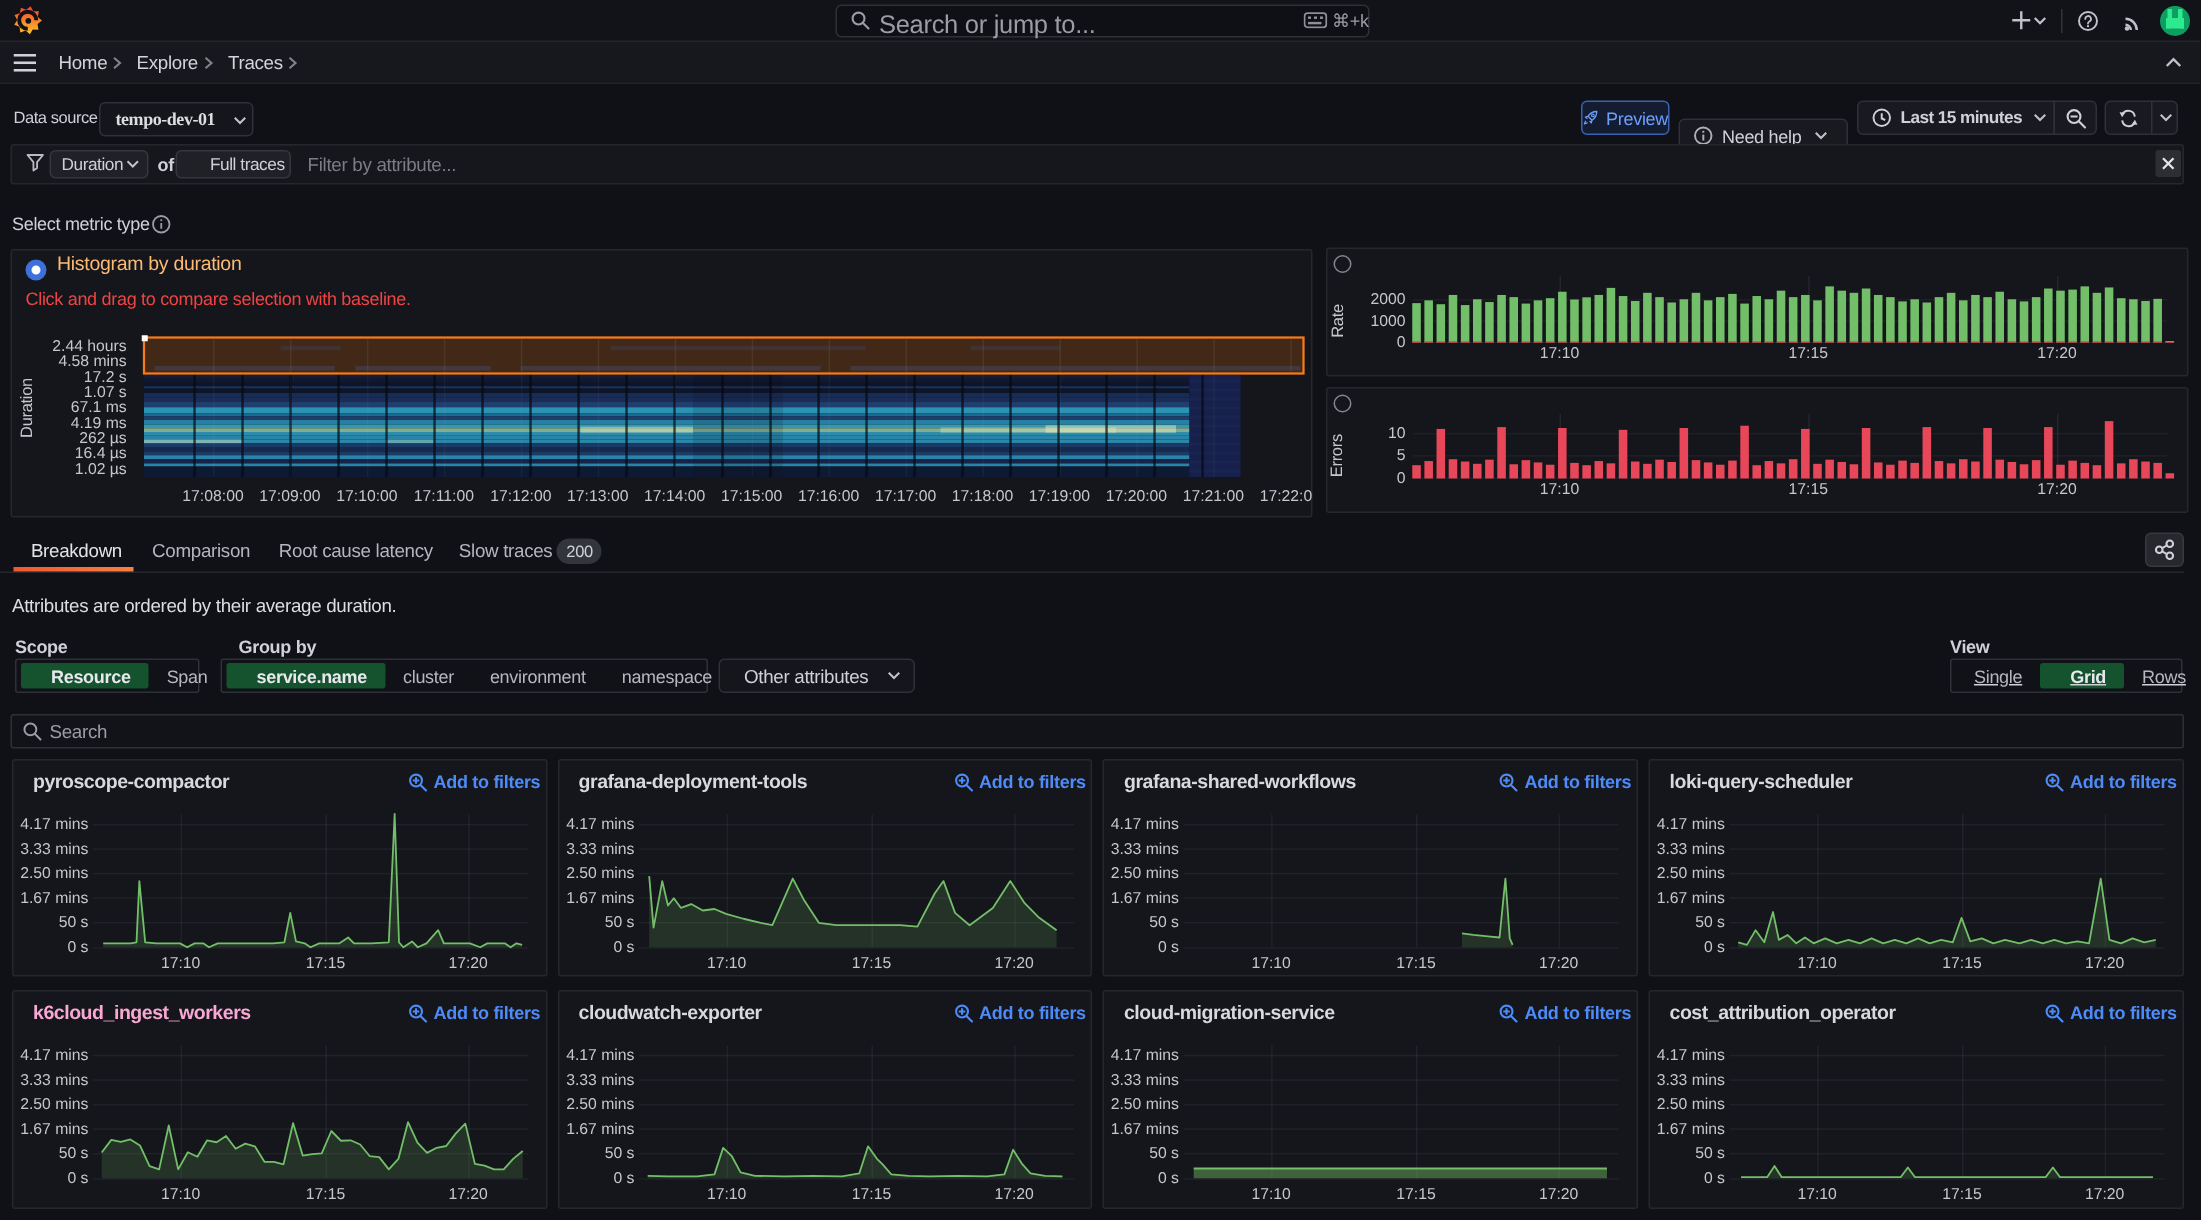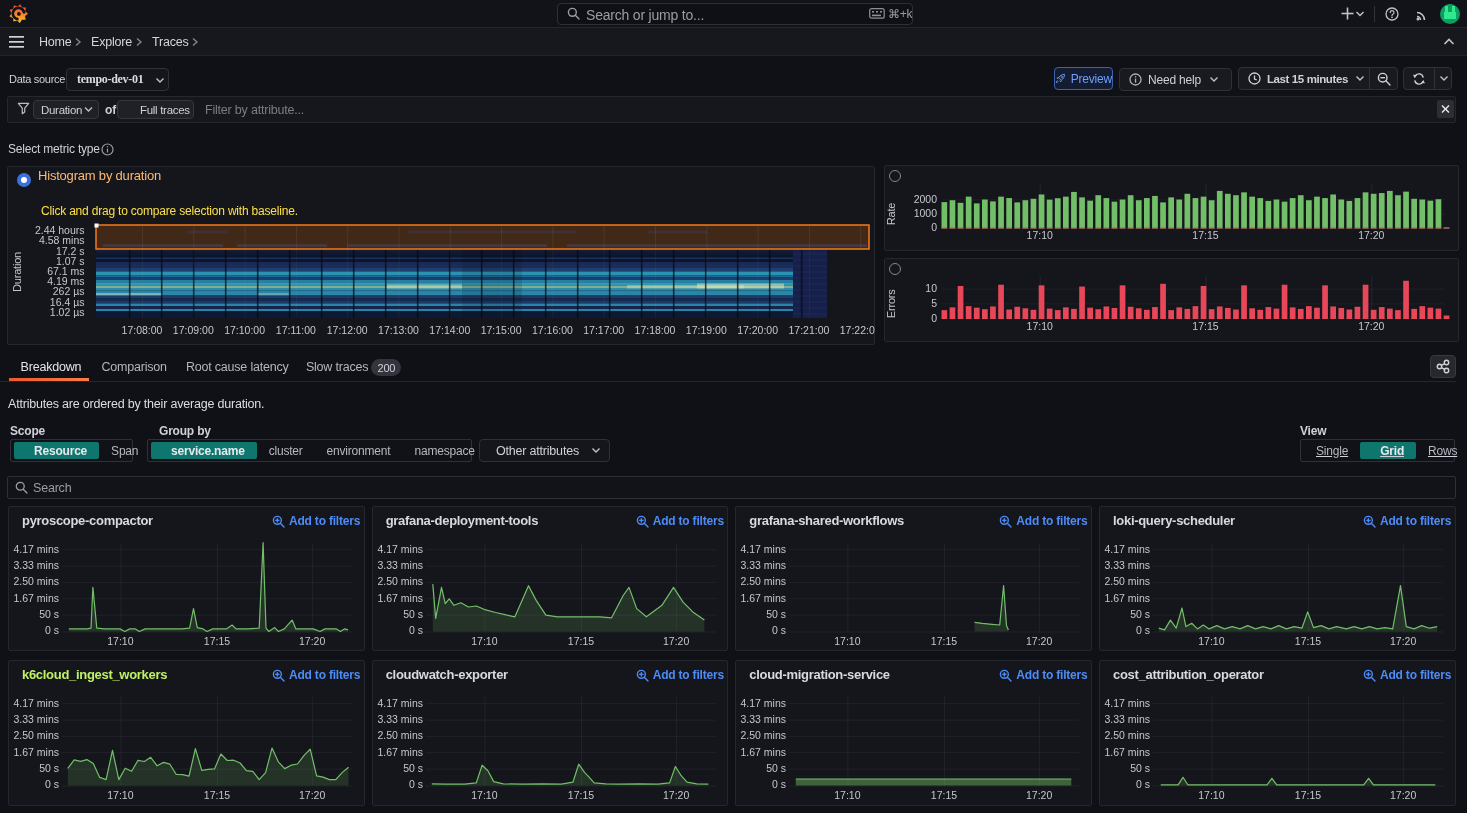--- a/index.html
+++ b/index.html
@@ -2,42 +2,42 @@
 <html><head><meta charset="utf-8"><style>
 *{margin:0;padding:0;box-sizing:border-box;}
 html,body{width:1467px;height:813px;overflow:hidden;background:#101116;
  font-family:"Liberation Sans",sans-serif;color:#cfd0da;}
 #app{position:relative;width:1467px;height:813px;letter-spacing:-0.2px;}
 .abs{position:absolute;white-space:nowrap;}
 .panel{position:absolute;background:#15161b;border:1px solid #25272d;border-radius:2px;overflow:hidden;}
 .btn{position:absolute;display:flex;align-items:center;white-space:nowrap;background:#181a20;border:1px solid #2f3138;border-radius:4px;color:#cfd0da;font-size:12px;font-weight:500;}
 .seg{position:absolute;display:flex;align-items:center;border:1px solid #2f3138;border-radius:2px;background:#111217;}
 .segopt{display:flex;align-items:center;justify-content:center;height:100%;color:#b6b7c0;font-size:12px;font-weight:500;padding:0 12px;}
-.segsel{background:#0f766e;color:#e8e8ee;border-radius:2px;font-weight:700;padding-left:20px;}
+.segsel{background:#14532d;color:#e8e8ee;border-radius:2px;font-weight:700;padding-left:20px;}
 </style></head>
 <body>
 <div id="app">
     <div class="abs" style="left:0;top:0;width:1467px;height:28px;background:#121318;border-bottom:1px solid #25262b"></div>
     <svg style="position:absolute;left:9px;top:4px" width="19" height="19" viewBox="0 0 19 19">
       <defs>
         <linearGradient id="glog" x1="0" y1="0" x2="0" y2="1">
           <stop offset="0" stop-color="#f2402c"></stop>
           <stop offset="1" stop-color="#fbc22b"></stop>
         </linearGradient>
       </defs>
       <path d="M11.39 0.19 L13.17 3.50 L16.93 3.58 L16.17 7.26 L19.00 9.74 L16.04 12.07 L16.62 15.79 L12.86 15.68 L10.91 18.89 L8.10 16.39 L4.54 17.60 L4.00 13.88 L0.49 12.52 L2.47 9.32 L0.66 6.02 L4.23 4.85 L4.96 1.15 L8.46 2.55 Z" fill="url(#glog)"></path>
       <path d="M 15.2 9.5 a 5.7 5.7 0 1 0 -5.7 5.7" fill="none" stroke="#111217" stroke-width="2.66"></path>
       <circle cx="9.88" cy="9.88" r="1.9000000000000001" fill="#111217"></circle>
     </svg>
     <div class="abs" style="left:557px;top:3px;width:356px;height:22px;background:#0f1015;border:1px solid #2e3036;border-radius:4px;"></div>
     <svg class="abs" style="left:567px;top:7px" width="13" height="13">
       <circle cx="5.359999999999999" cy="5.359999999999999" r="3.96" fill="none" stroke="#9b9ca6" stroke-width="1.4"></circle>
       <line x1="8.2904" y1="8.2904" x2="12" y2="12" stroke="#9b9ca6" stroke-width="1.4" stroke-linecap="round"></line>
     </svg>
-    <div class="abs" style="left:586px;top:7px;font-size:14px;color:#9b9ca6;font-weight:500;">Search or jump to...</div>
+    <div class="abs" style="left:586px;top:7px;font-size:17px;color:#9b9ca6;font-weight:500;">Search or jump to...</div>
     <svg class="abs" style="left:869px;top:8px" width="16" height="11">
       <rect x="0.7" y="0.7" width="14.5" height="9.5" rx="2" fill="none" stroke="#8e8f99" stroke-width="1.2"></rect>
       <rect x="3" y="6.6" width="9" height="1.6" fill="#8e8f99"></rect>
       <rect x="3" y="3" width="2" height="1.6" fill="#8e8f99"></rect>
       <rect x="7" y="3" width="2" height="1.6" fill="#8e8f99"></rect>
       <rect x="11" y="3" width="2" height="1.6" fill="#8e8f99"></rect>
     </svg>
     <div class="abs" style="left:888px;top:7px;font-size:12px;color:#9b9ca6;font-weight:500;">⌘+k</div>
     <svg class="abs" style="left:1340px;top:6px" width="15" height="15">
       <line x1="7.5" y1="1.5" x2="7.5" y2="13.5" stroke="#c0c1ca" stroke-width="1.6"></line>
@@ -91,21 +91,21 @@
     </div>
     <svg class="abs" style="left:155px;top:77px" width="10" height="7">
       <polyline points="1.5,1.5 5,5 8.5,1.5" fill="none" stroke="#c0c1ca" stroke-width="1.4"></polyline>
     </svg>
     <div class="btn" style="left:1054px;top:67px;width:59px;height:23px;background:#131c30;border-color:#3a62b0;color:#6e9fff;justify-content:center;"><svg width="13" height="13" viewBox="0 0 16 16" style="margin-right:5px">
         <path d="M14.2 1.8 C10.5 1.8 7.5 3.5 5.5 6.5 L9.5 10.5 C12.5 8.5 14.2 5.5 14.2 1.8 Z" fill="none" stroke="#6e9fff" stroke-width="1.3" stroke-linejoin="round"></path>
         <circle cx="10.3" cy="5.7" r="1.3" fill="none" stroke="#6e9fff" stroke-width="1.1"></circle>
         <path d="M5.5 6.5 L2.8 7.3 L5 9 M9.5 10.5 L8.7 13.2 L7 11" fill="none" stroke="#6e9fff" stroke-width="1.2" stroke-linejoin="round"></path>
         <path d="M3.2 11 L1.8 14.2 L5 12.8" fill="none" stroke="#6e9fff" stroke-width="1.2" stroke-linejoin="round"></path>
       </svg>Preview</div>
-    <div class="btn" style="left:1119px;top:68px;width:113px;height:23px;"><svg width="13" height="13" style="margin:0 6px 0 9px">
+    <div class="btn" style="left:1119px;top:79px;width:113px;height:23px;"><svg width="13" height="13" style="margin:0 6px 0 9px">
         <circle cx="6.5" cy="6.5" r="5.5" fill="none" stroke="#aeafb8" stroke-width="1.3"></circle>
         <rect x="5.9" y="5.7" width="1.3" height="4" fill="#aeafb8"></rect>
         <rect x="5.9" y="3.2" width="1.3" height="1.3" fill="#aeafb8"></rect>
       </svg>Need help<svg width="10" height="7" style="margin-left:8px">
         <polyline points="1.5,1.5 5,5 8.5,1.5" fill="none" stroke="#c0c1ca" stroke-width="1.4"></polyline>
       </svg></div>
     <div class="btn" style="left:1238px;top:67px;width:132px;height:23px;border-radius:4px 0 0 4px;">
       <svg width="13" height="13" style="margin:0 6px 0 9px">
         <circle cx="6.5" cy="6.5" r="5.5" fill="none" stroke="#cfd0da" stroke-width="1.3"></circle>
         <polyline points="6.5,3.5 6.5,7 8.8,8" fill="none" stroke="#cfd0da" stroke-width="1.3"></polyline>
@@ -158,21 +158,21 @@
       </svg></div>
     <div class="abs" style="left:8px;top:142px;font-size:12px;font-weight:500;color:#cfd0da;">Select metric type</div>
     <svg class="abs" style="left:101px;top:143px" width="13" height="13">
       <circle cx="6.5" cy="6.5" r="5.5" fill="none" stroke="#9b9ca6" stroke-width="1.2"></circle>
       <rect x="5.9" y="5.7" width="1.2" height="3.8" fill="#9b9ca6"></rect>
       <rect x="5.9" y="3.2" width="1.2" height="1.2" fill="#9b9ca6"></rect>
     </svg>
     <div class="panel" style="left:7px;top:166px;width:868px;height:179px;"></div>
     <div class="abs" style="left:17px;top:173px;width:14px;height:14px;border-radius:50%;background:#fff;border:4.2px solid #3d71d9;"></div>
     <div class="abs" style="left:38px;top:168px;font-size:13px;font-weight:500;color:#fdba74;">Histogram by duration</div>
-    <div class="abs" style="left:17px;top:204px;font-size:12px;color:#fde047;margin-left:24px;">Click and drag to compare selection with baseline.</div>
+    <div class="abs" style="left:17px;top:192px;font-size:12px;color:#ef4444;">Click and drag to compare selection with baseline.</div>
     <svg class="abs" style="left:7px;top:166px" width="868" height="179" font-family="Liberation Sans">
       <text x="77.5" y="68.1" font-size="10.5" fill="#c6c7cd" text-anchor="end" font-weight="normal" letter-spacing="0">2.44 hours</text>
       <text x="77.5" y="78.3" font-size="10.5" fill="#c6c7cd" text-anchor="end" font-weight="normal" letter-spacing="0">4.58 mins</text>
       <text x="77.5" y="88.5" font-size="10.5" fill="#c6c7cd" text-anchor="end" font-weight="normal" letter-spacing="0">17.2 s</text>
       <text x="77.5" y="98.69999999999999" font-size="10.5" fill="#c6c7cd" text-anchor="end" font-weight="normal" letter-spacing="0">1.07 s</text>
       <text x="77.5" y="108.89999999999999" font-size="10.5" fill="#c6c7cd" text-anchor="end" font-weight="normal" letter-spacing="0">67.1 ms</text>
       <text x="77.5" y="119.1" font-size="10.5" fill="#c6c7cd" text-anchor="end" font-weight="normal" letter-spacing="0">4.19 ms</text>
       <text x="77.5" y="129.29999999999998" font-size="10.5" fill="#c6c7cd" text-anchor="end" font-weight="normal" letter-spacing="0">262 µs</text>
       <text x="77.5" y="139.5" font-size="10.5" fill="#c6c7cd" text-anchor="end" font-weight="normal" letter-spacing="0">16.4 µs</text>
       <text x="77.5" y="149.7" font-size="10.5" fill="#c6c7cd" text-anchor="end" font-weight="normal" letter-spacing="0">1.02 µs</text>
@@ -681,21 +681,21 @@
       <text x="112.4" y="139" font-size="10.5" fill="#c6c7cd" text-anchor="middle" font-weight="normal" letter-spacing="0">17:10</text>
       <rect x="209.0" y="37" width="1" height="88.5" fill="rgba(204,204,220,0.07)"></rect>
       <text x="209.0" y="139" font-size="10.5" fill="#c6c7cd" text-anchor="middle" font-weight="normal" letter-spacing="0">17:15</text>
       <rect x="304.1" y="37" width="1" height="88.5" fill="rgba(204,204,220,0.07)"></rect>
       <text x="304.1" y="139" font-size="10.5" fill="#c6c7cd" text-anchor="middle" font-weight="normal" letter-spacing="0">17:20</text>
       <path d="M59.8 122.2 L65.6 123.9 L71.4 114.1 L77.2 122.2 L83.0 102.0 L86.9 120.6 L92.7 117.3 L98.5 122.9 L104.3 119.0 L110.1 122.9 L117.8 119.6 L125.5 122.9 L133.3 120.6 L141.0 122.9 L148.7 119.6 L156.5 122.9 L164.2 120.6 L171.9 122.9 L179.7 119.6 L187.4 122.9 L195.1 120.6 L202.9 122.2 L208.7 105.9 L214.5 121.6 L222.2 119.6 L229.9 122.9 L237.7 120.6 L247.3 122.9 L255.1 120.6 L262.8 122.9 L270.5 120.6 L278.3 122.9 L286.0 121.6 L293.7 122.9 L301.5 79.7 L307.3 120.6 L315.0 122.9 L322.7 119.6 L330.5 122.2 L338.2 120.6 L338.2 125.5 L59.8 125.5 Z" fill="rgba(115,191,105,0.17)" stroke="none"></path>
       <path d="M59.8 122.2 L65.6 123.9 L71.4 114.1 L77.2 122.2 L83.0 102.0 L86.9 120.6 L92.7 117.3 L98.5 122.9 L104.3 119.0 L110.1 122.9 L117.8 119.6 L125.5 122.9 L133.3 120.6 L141.0 122.9 L148.7 119.6 L156.5 122.9 L164.2 120.6 L171.9 122.9 L179.7 119.6 L187.4 122.9 L195.1 120.6 L202.9 122.2 L208.7 105.9 L214.5 121.6 L222.2 119.6 L229.9 122.9 L237.7 120.6 L247.3 122.9 L255.1 120.6 L262.8 122.9 L270.5 120.6 L278.3 122.9 L286.0 121.6 L293.7 122.9 L301.5 79.7 L307.3 120.6 L315.0 122.9 L322.7 119.6 L330.5 122.2 L338.2 120.6" fill="none" stroke="#73bf69" stroke-width="1.2" stroke-linejoin="round"></path>
       <rect x="54" y="125.5" width="290" height="1" fill="rgba(204,204,220,0.07)"></rect>
     </svg>
     <div class="panel" style="left:8px;top:660px;width:356.5px;height:146px;"></div>
-    <div class="abs" style="left:22px;top:667px;font-size:13px;font-weight:700;color:#bef264;letter-spacing:-0.3px;">k6cloud_ingest_workers</div>
+    <div class="abs" style="left:22px;top:667px;font-size:13px;font-weight:700;color:#f9a8d4;letter-spacing:-0.3px;">k6cloud_ingest_workers</div>
     <svg class="abs" style="left:272px;top:669px" width="13" height="13">
       <circle cx="5.359999999999999" cy="5.359999999999999" r="3.96" fill="none" stroke="#4d8bf8" stroke-width="1.4"></circle>
       <line x1="8.2904" y1="8.2904" x2="12" y2="12" stroke="#4d8bf8" stroke-width="1.4" stroke-linecap="round"></line>
       <line x1="3.1819999999999995" y1="5.359999999999999" x2="7.537999999999999" y2="5.359999999999999" stroke="#4d8bf8" stroke-width="1.4"></line>
       <line x1="5.359999999999999" y1="3.1819999999999995" x2="5.359999999999999" y2="7.537999999999999" stroke="#4d8bf8" stroke-width="1.4"></line>
     </svg>
     <div class="abs" style="left:289px;top:668px;font-size:12px;font-weight:700;color:#4d8bf8;">Add to filters</div>
     <svg class="abs" style="left:8px;top:660px" width="356.5" height="146" font-family="Liberation Sans">
       <text x="51" y="46.7" font-size="10.5" fill="#c6c7cd" text-anchor="end" font-weight="normal" letter-spacing="0">4.17 mins</text>
       <rect x="54" y="43.2" width="290" height="1" fill="rgba(204,204,220,0.07)"></rect>

